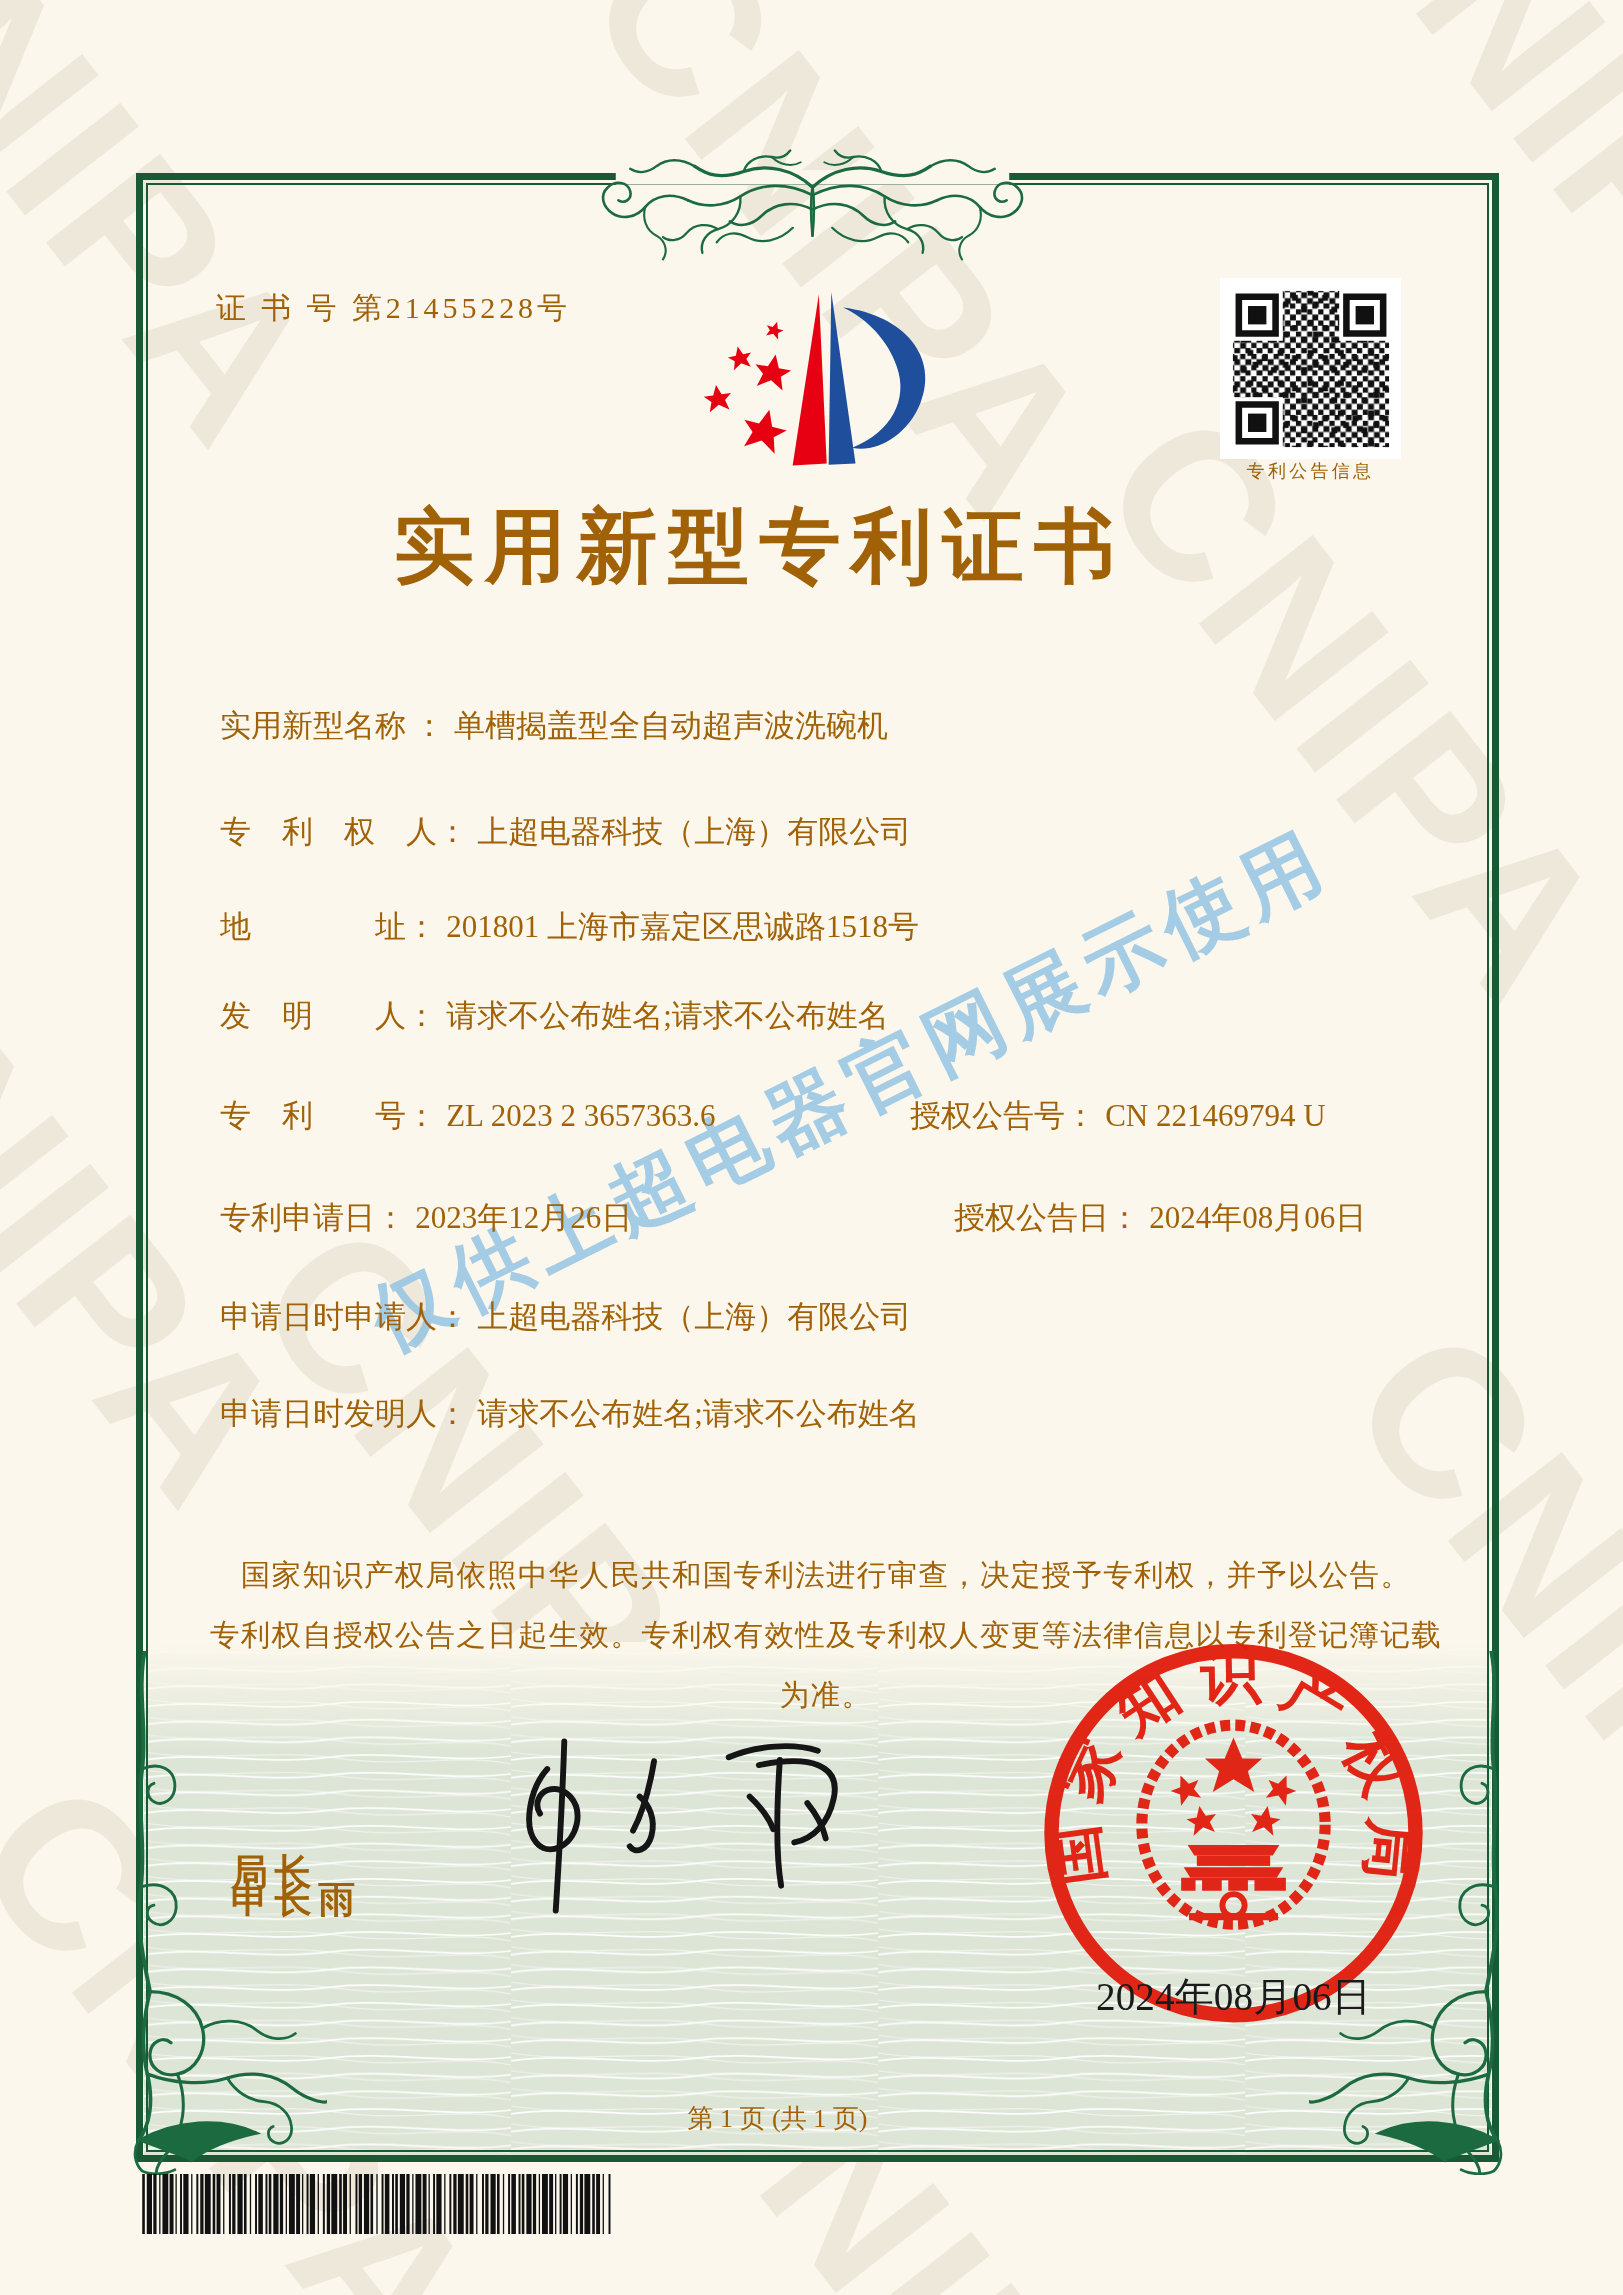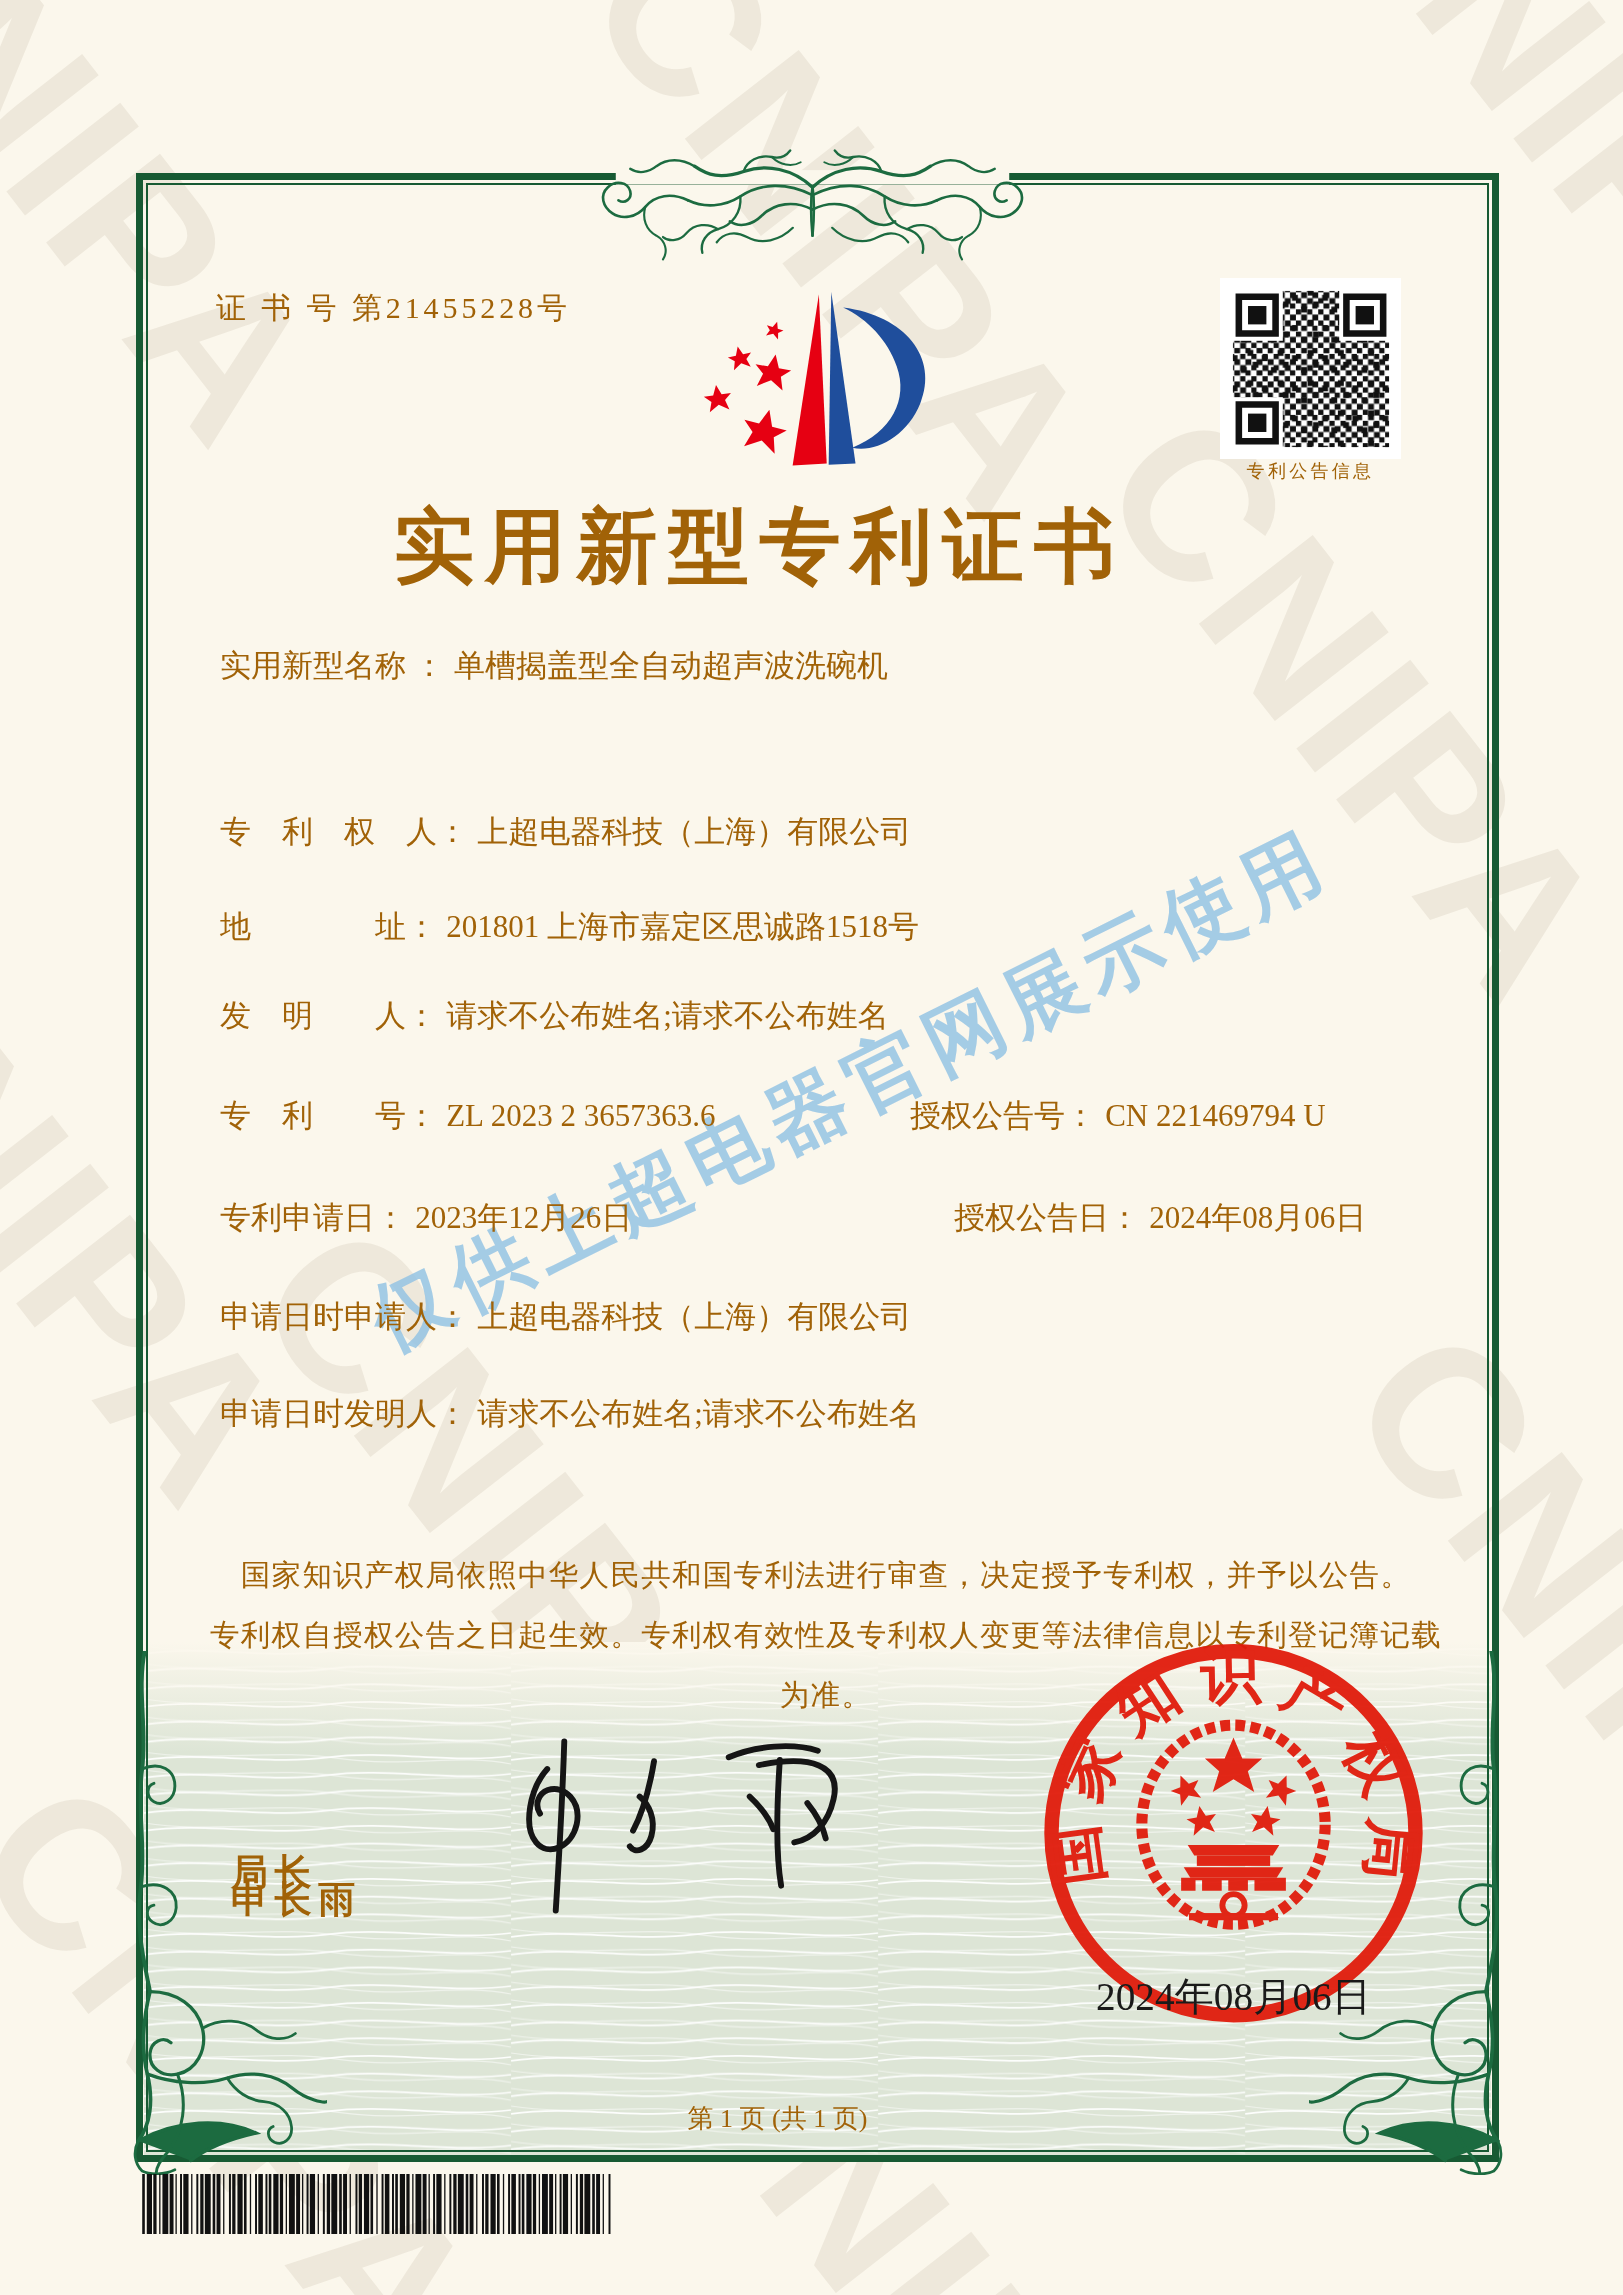--- a/index.html
+++ b/index.html
@@ -196,21 +196,21 @@
           <rect x="29" y="193" width="28" height="28"></rect>
         </g>
       </g>
     </svg>
   </div>
   <div class="content" id="qrcap">专利公告信息</div>
 
   <div class="content" id="certno">证 书 号 第21455228号</div>
   <div class="content" id="title">实用新型专利证书</div>
 
-  <div class="content row" style="top:645px">
+  <div class="content row" style="top:705px">
     <span>实用新型名称 ：</span><span class="v">单槽揭盖型全自动超声波洗碗机</span>
   </div>
   <div class="content row" style="top:811px">
     <span>专　利　权　人：</span><span class="v">上超电器科技（上海）有限公司</span>
   </div>
   <div class="content row" style="top:906px">
     <span>地　　　　址：</span><span class="v">201801 上海市嘉定区思诚路1518号</span>
   </div>
   <div class="content row" style="top:995px">
     <span>发　明　　人：</span><span class="v">请求不公布姓名;请求不公布姓名</span>

